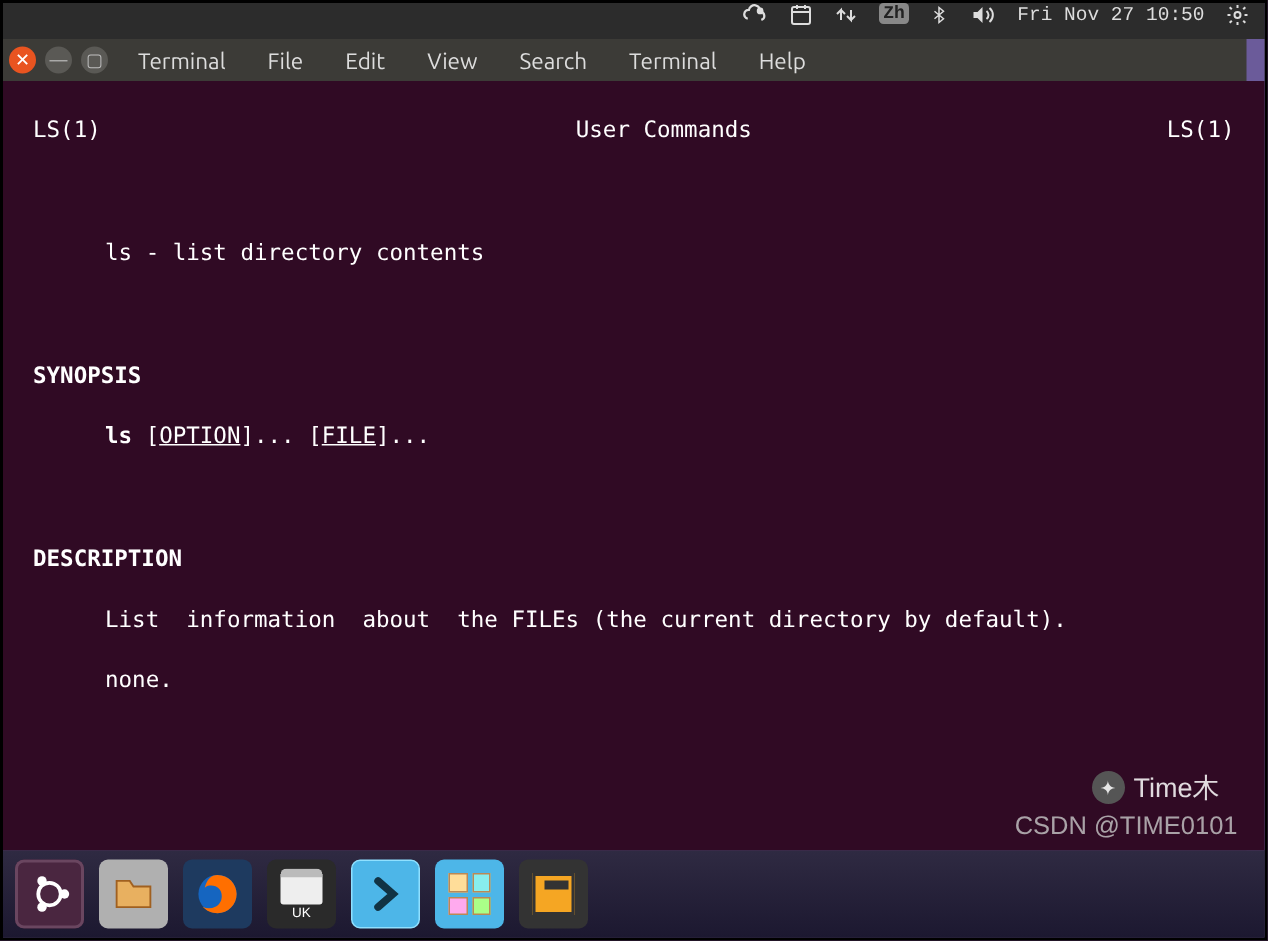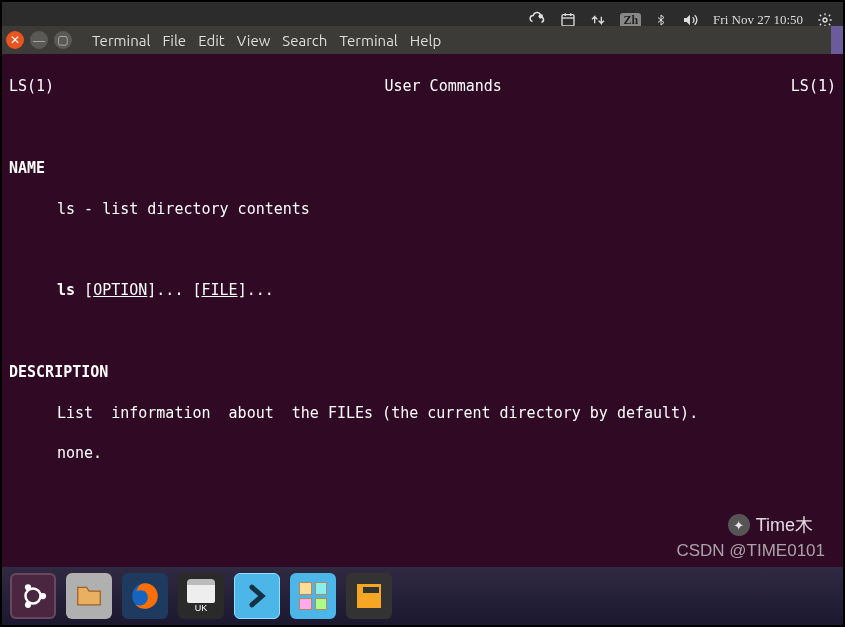--- a/index.html
+++ b/index.html
@@ -12,25 +12,25 @@
     overflow: hidden;
     border: 2px solid #000;
   }
   
   .topbar {
     position: absolute;
     top: 0; left: 0; right: 0;
     height: 36px;
     background: #2c2c2c;
     display: flex;
-    align-items: center;
+    align-items: flex-start;
     justify-content: flex-end;
     padding: 0 10px;
     color: #ddd;
-    font-family: Liberation Serif, serif;
+    font-family: Liberation Mono, monospace;
     font-size: 13px;
     gap: 14px;
   }
   .topbar .ind { display: inline-flex; align-items: center; }
   .topbar svg { fill: #ddd; }
   .zh-box { background: #888; color: #222; border-radius: 3px; padding: 0 3px; font-weight: bold; font-size: 12px; }
 
   
   .menubar {
     position: absolute;
@@ -46,33 +46,33 @@
     gap: 8px;
   }
   .win-btns { display:flex; gap:6px; margin-right:6px;}
   .wbtn {
     width: 18px; height: 18px; border-radius: 9px;
     display:flex; align-items:center; justify-content:center;
     font-size: 12px; color:#3c3b37;
   }
   .wbtn.close { background: #e95420; color:#fff;}
   .wbtn.dark { background: #5a5955; color:#bbb;}
-  .menus { display:flex; gap:0;}
+  .menus { display:flex; gap:16px;}
   .menus span { padding: 0 6px;}
 
   
   .term {
     position: absolute;
     top: 52px; left: 0; right: 0;
     bottom: 58px;
     background: #300a24;
     color: #fff;
     font-size: 15px;
     line-height: 1.36;
-    padding: 2px 7px;
+    padding: 2px 20px;
     white-space: pre;
     overflow: hidden;
   }
   .term .hdrline { display:flex; }
   .term .hl { flex: 0 0 auto; width: 33%; }
   .term .hc { flex: 1 1 auto; text-align:center;}
   .term .hr { flex: 0 0 auto; width: 28%; text-align:right;}
   .b { font-weight: bold; }
   .u { text-decoration: underline; }
   .ind1 { padding-left: 48px; }
@@ -199,23 +199,23 @@
     <span>Terminal</span>
     <span>Help</span>
   </div>
 </div>
 
 <div class="rightedge"></div>
 
 <div class="term">
 <div class="hdrline"><span class="hl">LS(1)</span><span class="hc">User Commands</span><span class="hr">LS(1)</span></div>
 <div>&nbsp;</div>
-<div class="b">NAME</div>
 <div class="ind1">ls - list directory contents</div>
 <div>&nbsp;</div>
+<div class="b">SYNOPSIS</div>
 <div class="ind1"><span class="b">ls</span><span> [</span><span class="u">OPTION</span><span>]... [</span><span class="u">FILE</span><span>]...</span></div>
 <div>&nbsp;</div>
 <div class="b">DESCRIPTION</div>
 <div class="ind1">List  information  about  the FILEs (the current directory by default).</div>
 <div class="ind1">none.</div>
 <div>&nbsp;</div>
 
 
 
 

